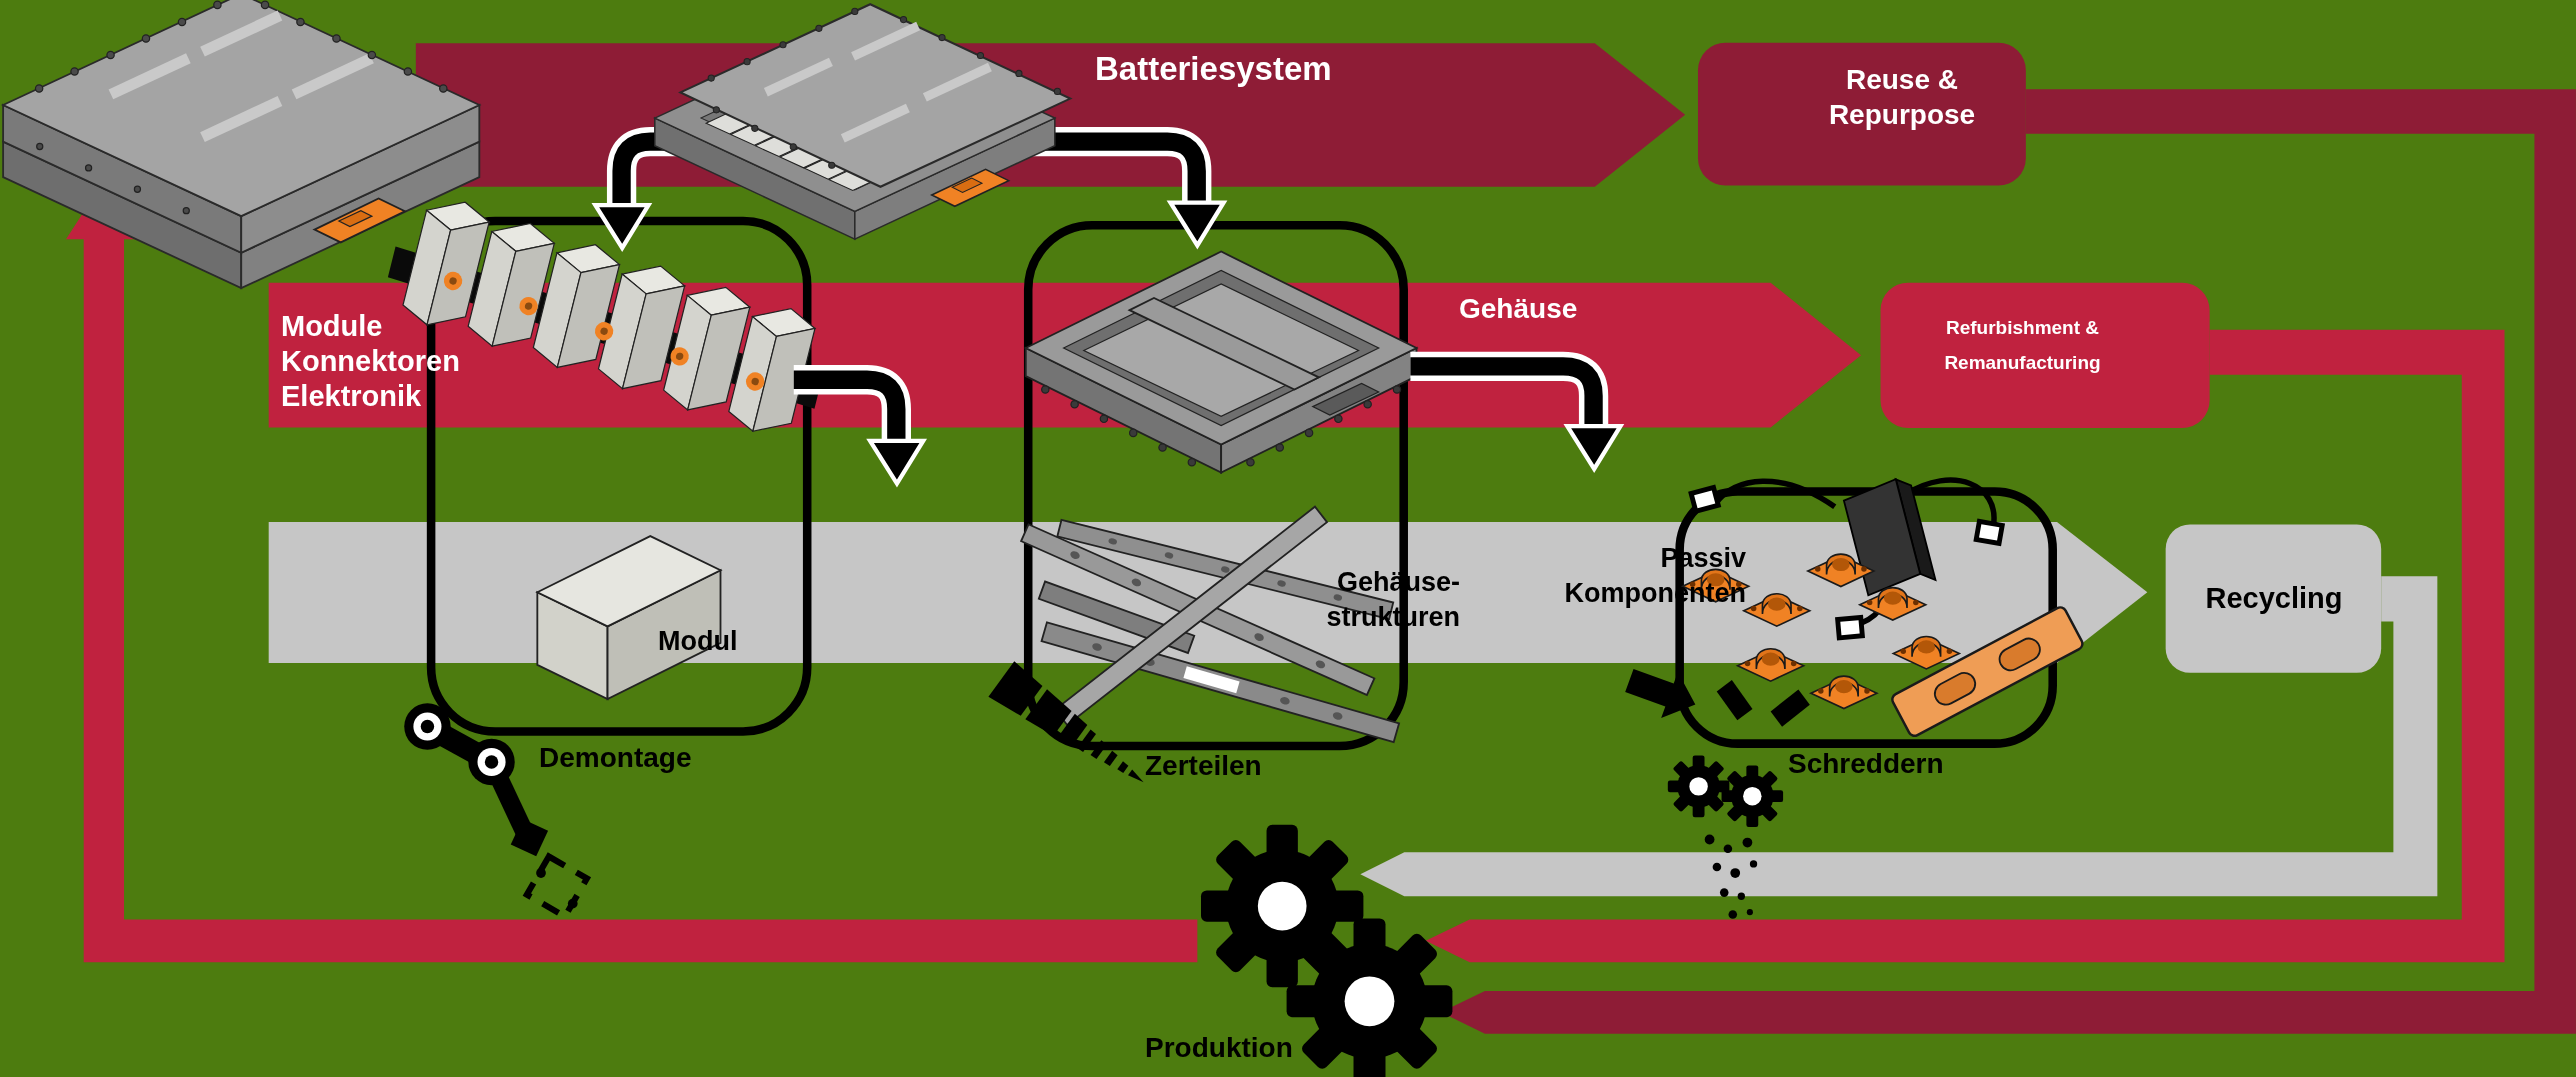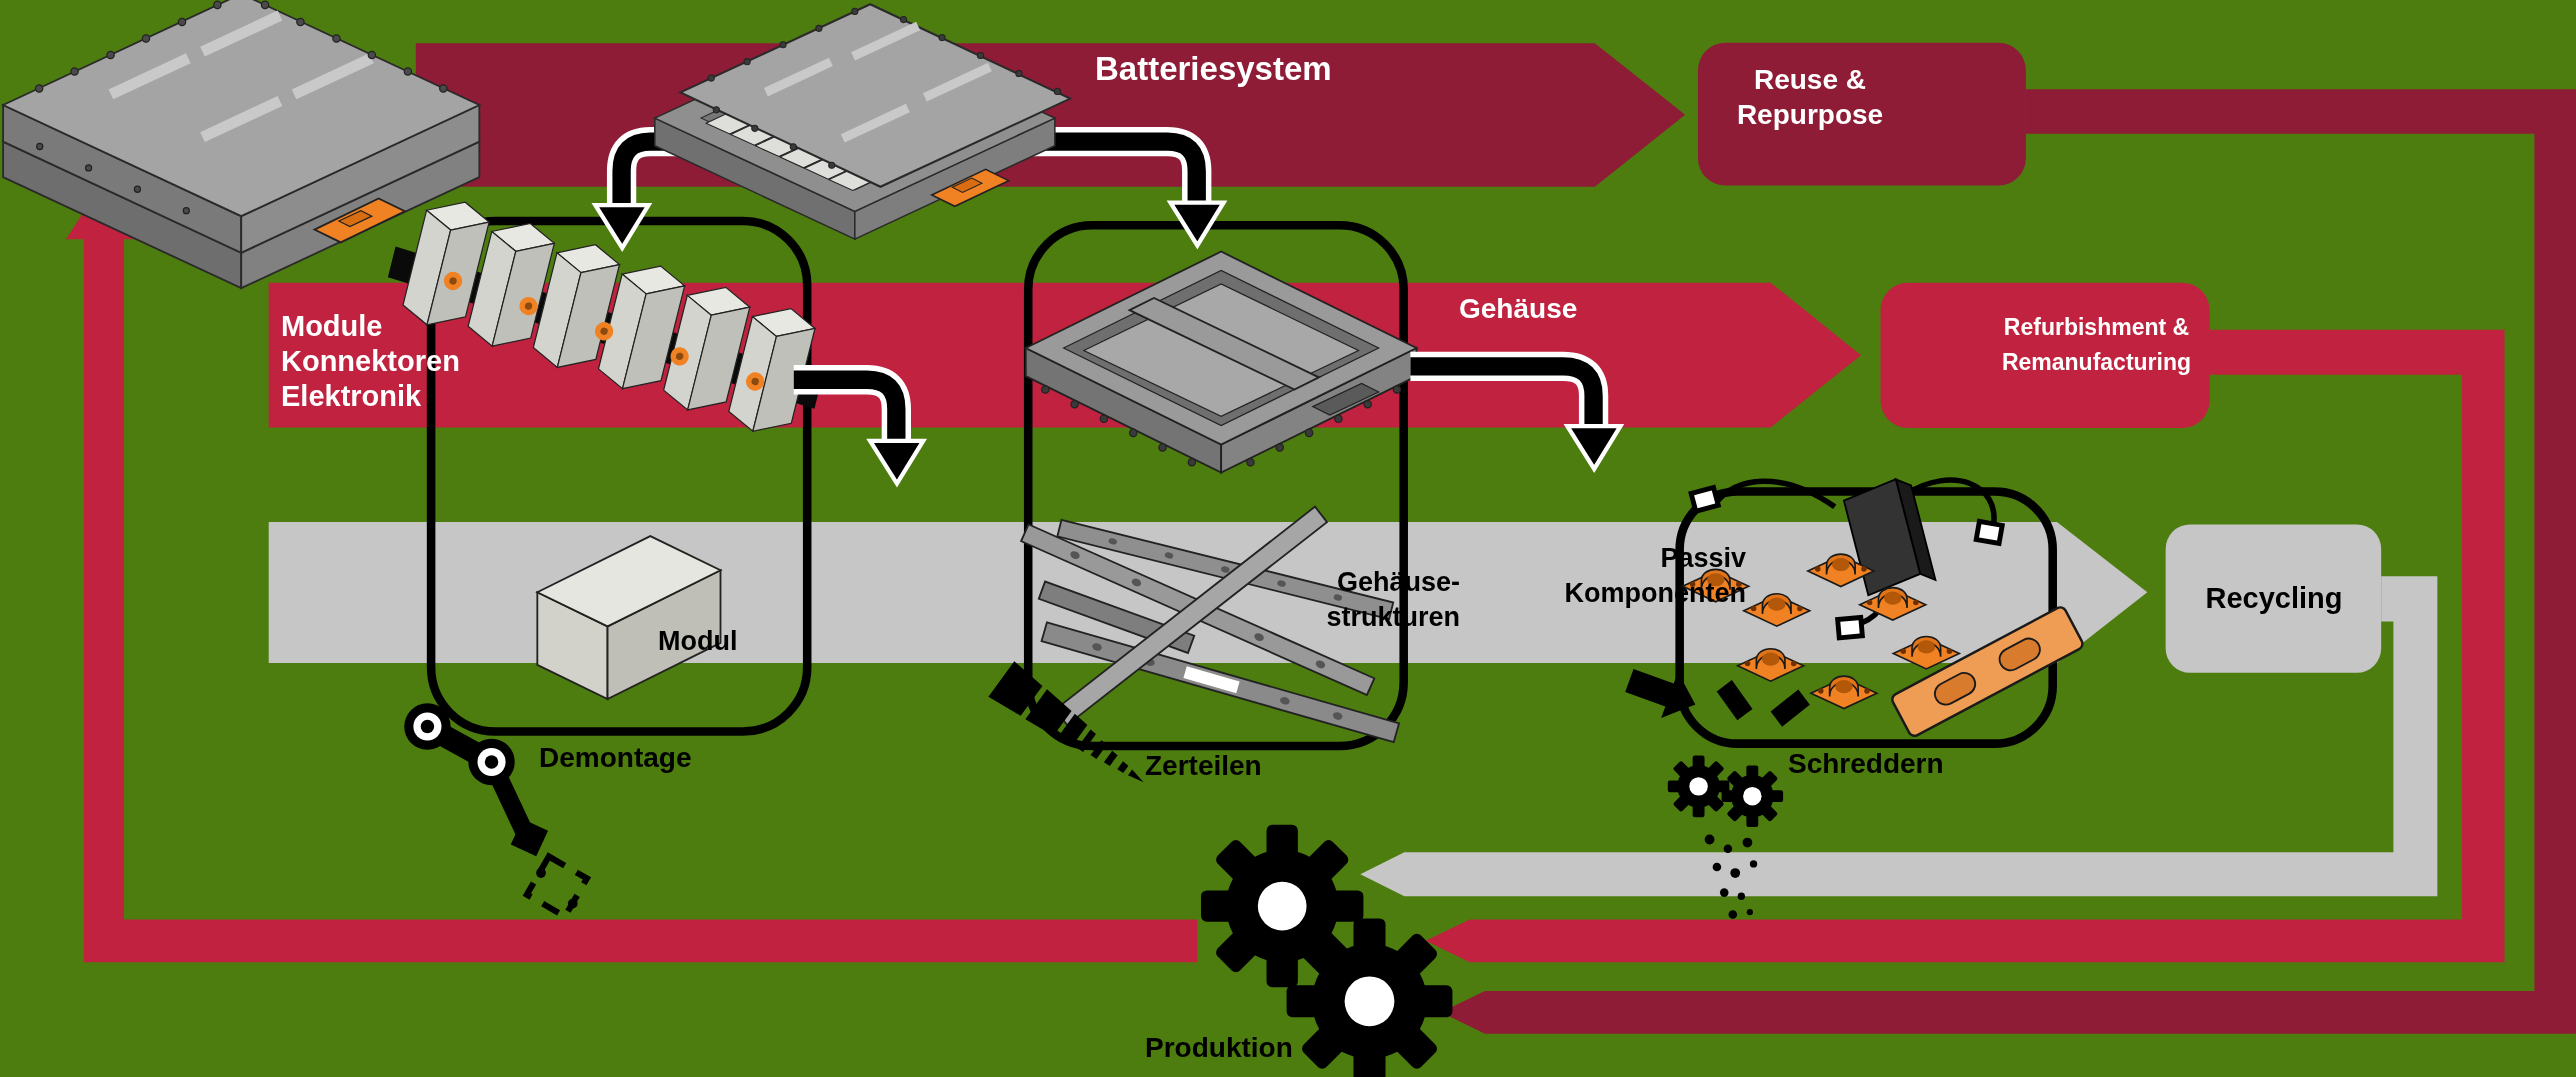--- a/index.html
+++ b/index.html
@@ -401,34 +401,34 @@
   </g>
 
   <g>
     <use href="#gearShape" transform="translate(2100,1484) scale(0.95)"></use>
     <use href="#gearShape" transform="translate(2243,1640) scale(0.97)"></use>
   </g>
 </svg>
 
 <div class="lbl white" style="left:1095px;top:49px;font-size:33px;">Batteriesystem</div>
 
-<div class="lbl white ctr" style="left:1646px;top:62px;width:328px;font-size:28px;line-height:35px;">
+<div class="lbl white ctr" style="left:1698px;top:62px;width:328px;font-size:28px;line-height:35px;padding-left:40px;">
   <div>Reuse &amp;</div>
   <div>Repurpose</div>
 </div>
 
 <div class="lbl white" style="left:281px;top:309px;font-size:29px;line-height:35px;">
   <div>Module</div>
   <div>Konnektoren</div>
   <div>Elektronik</div>
 </div>
 
 <div class="lbl white" style="left:1459px;top:292px;font-size:28px;">Gehäuse</div>
 
-<div class="lbl white ctr" style="left:1944px;top:310px;width:305px;font-size:23px;line-height:35px;">
+<div class="lbl white ctr" style="left:1870px;top:310px;width:305px;font-size:19px;line-height:35px;">
   <div>Refurbishment &amp;</div>
   <div>Remanufacturing</div>
 </div>
 
 <div class="lbl" style="left:658px;top:625px;font-size:27px;">Modul</div>
 
 <div class="lbl rgt" style="left:1246px;top:524px;width:214px;font-size:27px;line-height:35px;margin-top:41px;">
   <div>Gehäuse-</div>
   <div>strukturen</div>
 </div>

